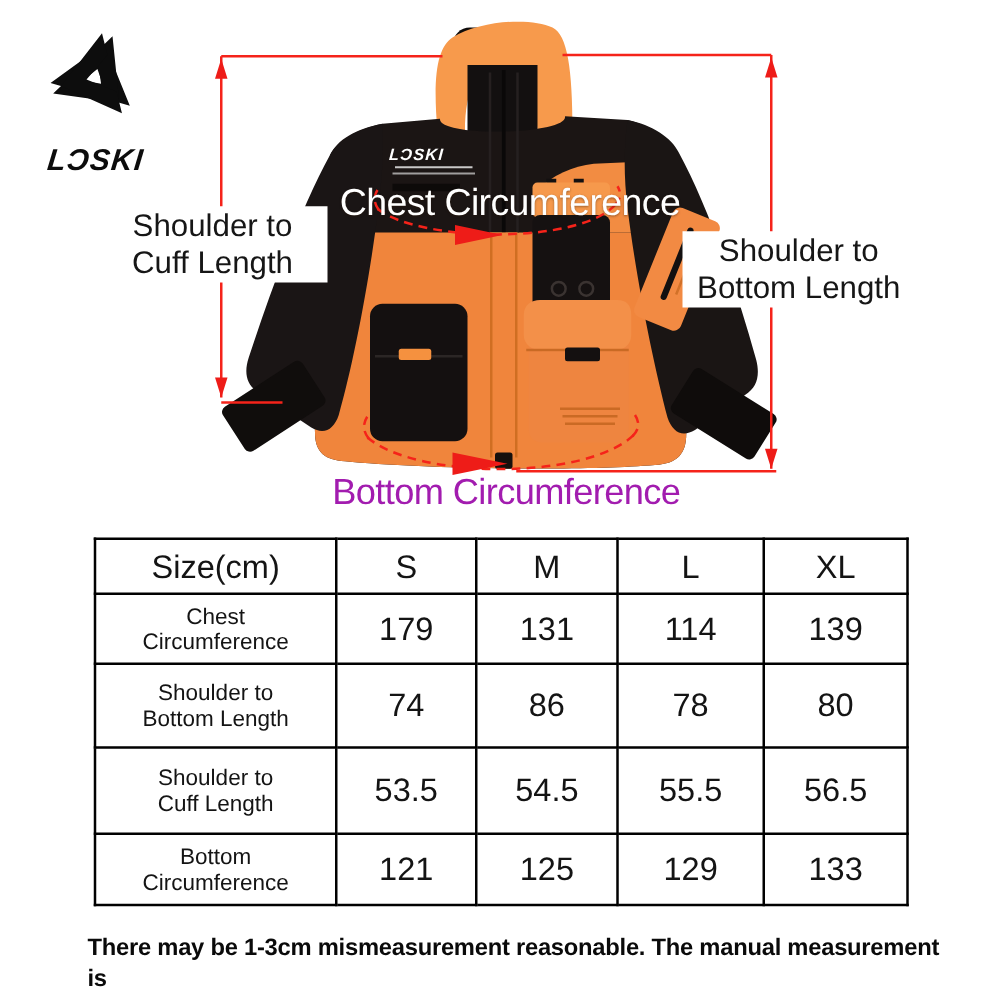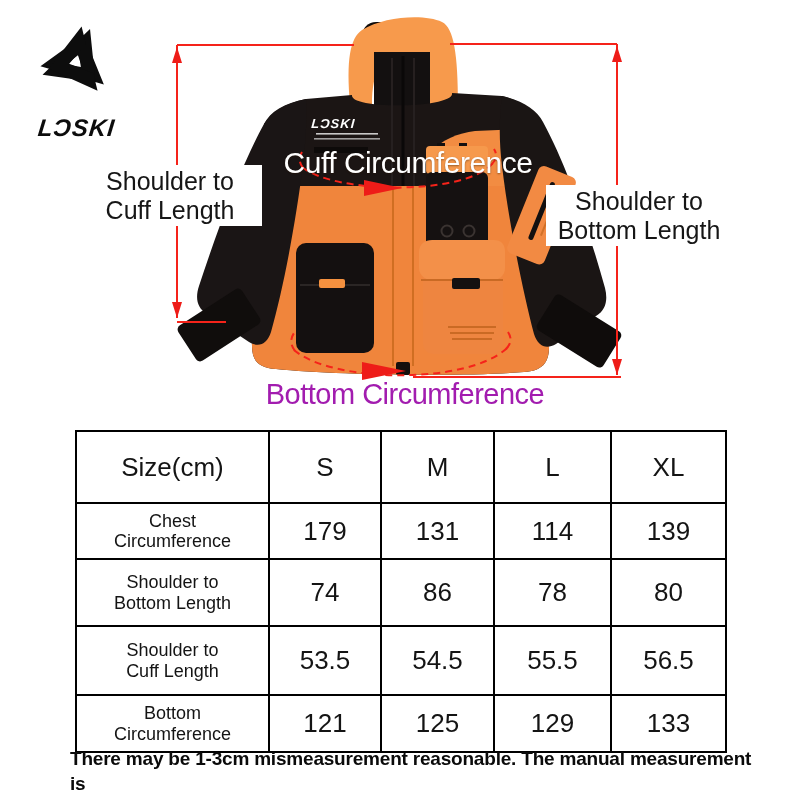--- a/index.html
+++ b/index.html
@@ -15,21 +15,21 @@
   .ann-left{left:78px;top:165px;width:184px;font-size:25px;background:#fff;padding:2px 0;}
   .ann-right{left:546px;top:185px;width:186px;font-size:25px;background:#fff;padding:2px 0;}
   .ann-chest{left:255px;top:146px;width:306px;font-size:30px;color:#fff;letter-spacing:-0.5px;
     text-shadow:0 1px 2px rgba(40,20,5,.45);}
   .ann-bottom{left:252px;top:378px;width:306px;font-size:29px;letter-spacing:-0.5px;color:#a21caf;}
   
   .size-table{position:absolute;left:75px;top:430px;border-collapse:collapse;table-layout:fixed;}
   .size-table td{border:2px solid #000;text-align:center;vertical-align:middle;
     font-size:26px;color:#141414;padding:0;}
   .size-table .lbl{font-size:18px;line-height:1.12;}
-  .r1{height:72px;margin-left:44px;} .r2{height:56px;} .r3{height:67px;} .r4{height:69px;} .r5{height:57px;}
+  .r1{height:44px;margin-left:44px;} .r2{height:56px;} .r3{height:67px;} .r4{height:69px;} .r5{height:57px;}
   
   .footer{left:70px;top:746px;width:700px;font-size:19px;font-weight:600;
     line-height:1.32;color:#0a0a0a;letter-spacing:-0.2px;}
 </style>
 </head>
 <body>
 
 <div class="stage">
 
   <div class="abs logo">
@@ -159,21 +159,21 @@
   </svg>
 
   <div class="ann ann-left">
     <span>Shoulder to</span><br>
     <span>Cuff Length</span>
   </div>
   <div class="ann ann-right">
     <span>Shoulder to</span><br>
     <span>Bottom Length</span>
   </div>
-  <div class="ann ann-chest">Cuff Circumference</div>
+  <div class="ann ann-chest">Chest Circumference</div>
   <div class="ann ann-bottom">Bottom Circumference</div>
 
   <table class="size-table">
     <colgroup>
       <col style="width:193px">
         <col style="width:112px">
         <col style="width:113px">
       <col style="width:117px">
         <col style="width:115px">
     </colgroup>

